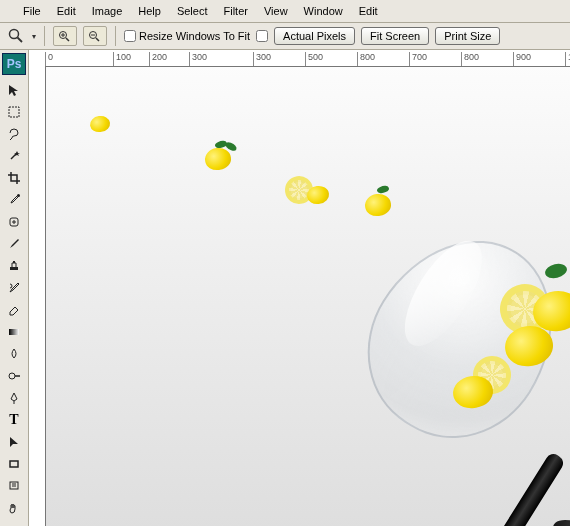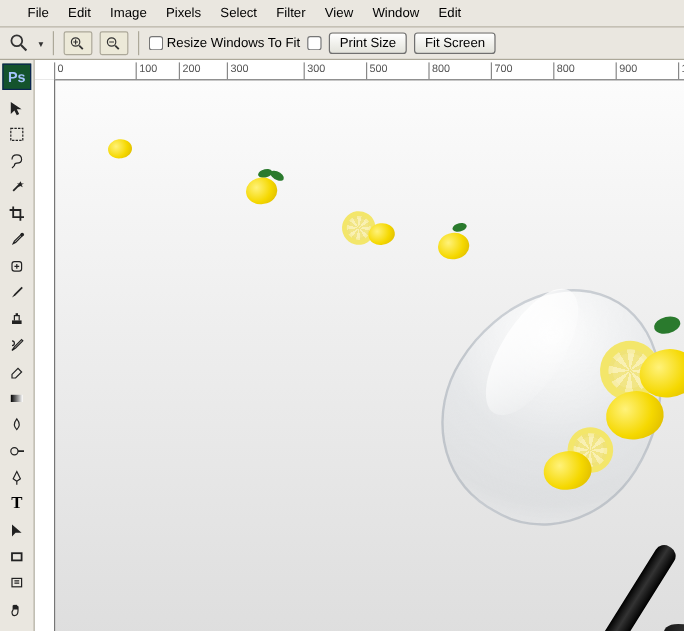--- a/index.html
+++ b/index.html
@@ -7,21 +7,21 @@
 .menubar span{padding:3px 8px;cursor:default}
 .optbar{display:flex;align-items:center;background:#eae7e0;padding:3px 6px;border-bottom:1px solid #aca899;gap:6px}
 .zoom-tool{width:20px;height:18px;display:flex;align-items:center;justify-content:center}
 .divider{width:1px;height:20px;background:#aca899;margin:0 2px}
 .icon-btn{width:22px;height:18px;background:#ece9d8;border:1px solid #aca899;border-radius:2px;display:flex;align-items:center;justify-content:center;font-size:10px}
 .chk{display:flex;align-items:flex-start;gap:3px}
 .chk input{width:12px;height:12px;margin:0}
 .btn{background:linear-gradient(#fff,#e3e3db);border:1px solid #707070;border-radius:3px;padding:2px 8px;font-size:11px;font-family:inherit;cursor:pointer}
 .workspace{display:flex;height:calc(526px - 46px)}
 .toolbox{width:28px;background:#eae7e0;border-right:1px solid #aca899;display:flex;flex-direction:column;align-items:center;padding-top:2px}
-.ps-badge{width:22px;height:20px;background:#14532d;color:#a6c5ff;font-weight:bold;font-size:12px;display:flex;align-items:center;justify-content:center;margin:1px 0 4px;border:1px solid #0a2550}
+.ps-badge{width:22px;height:20px;background:#0f766e;color:#a6c5ff;font-weight:bold;font-size:12px;display:flex;align-items:center;justify-content:center;margin:1px 0 4px;border:1px solid #0a2550}
 .tool{width:22px;height:20px;display:flex;align-items:center;justify-content:center;margin:0;border:1px solid transparent;font-size:13px;color:#333}
 .canvas{flex:1;background:linear-gradient(#fdfdfd 0%,#f0f0f0 40%,#dedede 100%);position:relative;overflow:hidden}
 .ruler-h{position:absolute;top:0;left:16px;right:0;height:16px;background:#fff;border-bottom:1px solid #767676;display:flex;font-size:9px;color:#555}
 .ruler-h .tick{position:absolute;top:2px;border-left:1px solid #888;height:14px;padding-left:2px}
 .ruler-v{position:absolute;top:16px;left:0;width:16px;bottom:0;background:#fff;border-right:1px solid #767676}
 .ruler-corner{position:absolute;top:0;left:0;width:16px;height:16px;background:#fff;border-right:1px solid #767676;border-bottom:1px solid #767676}
 .content{position:absolute;top:16px;left:16px;right:0;bottom:0}
 .lemon{position:absolute;width:26px;height:22px;background:radial-gradient(circle at 35% 35%,#fff27a,#f5d800 55%,#d6b200);border-radius:50% 50% 48% 48%;transform:rotate(-8deg)}
 .lemon.half{background:radial-gradient(circle,#fff8c8 0 40%,#f3e66a 42% 90%,#d6b200);border-radius:50%}
 .lemon.half::after{content:"";position:absolute;inset:14%;background:repeating-conic-gradient(#f8efb0 0 22deg,#efe27a 22deg 45deg);border-radius:50%;opacity:.85}
@@ -32,21 +32,21 @@
 .foot{position:absolute;left:500px;top:470px;width:120px;height:40px;background:radial-gradient(ellipse at 40% 30%,#555,#000 70%);border-radius:50%;transform:rotate(32deg)}
 .big-lemon{width:48px;height:40px}
 </style>
 </head>
 <body>
 
 <div class="menubar">
   <span>File</span>
   <span>Edit</span>
   <span>Image</span>
-  <span>Pixels</span>
+  <span>Help</span>
   <span>Select</span>
   <span>Filter</span>
   <span>View</span>
   <span>Window</span>
   <span>Edit</span>
 </div>
 
 <div class="optbar">
   <div class="zoom-tool">
     <svg width="16" height="16" viewBox="0 0 16 16">
@@ -72,22 +72,23 @@
       </svg>
   </div>
   <div class="divider"></div>
   <label class="chk">
       <input type="checkbox" style="">
       <span>Resize Windows To Fit</span>
     </label>
   <label class="chk">
       <input type="checkbox" style="">
     </label>
+  <button class="btn">Actual Pixels</button>
+  <button class="btn">Fit Screen</button>
   <button class="btn">Print Size</button>
-  <button class="btn">Fit Screen</button>
 </div>
 
 <div class="workspace">
   <div class="toolbox">
     <div class="ps-badge">Ps</div>
     <div class="tool">
         <svg width="14" height="14" viewBox="0 0 14 14">
           <path d="M2 2 L2 12 L5 9 L7 13 L9 12 L7 8 L11 8 Z" fill="#222"></path>
         </svg>
       </div>

